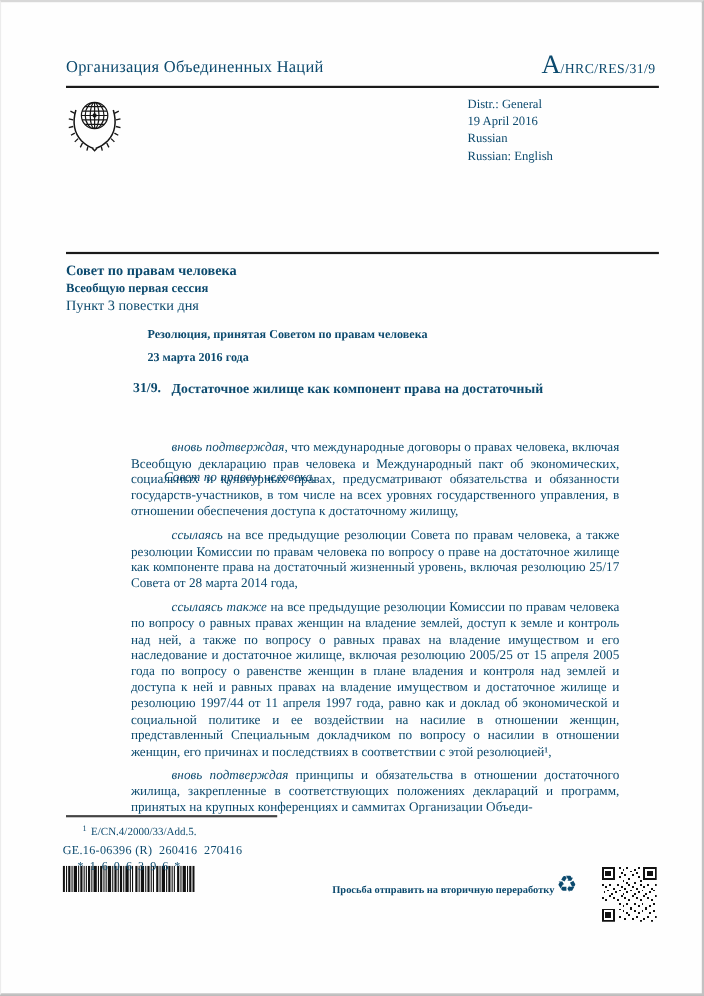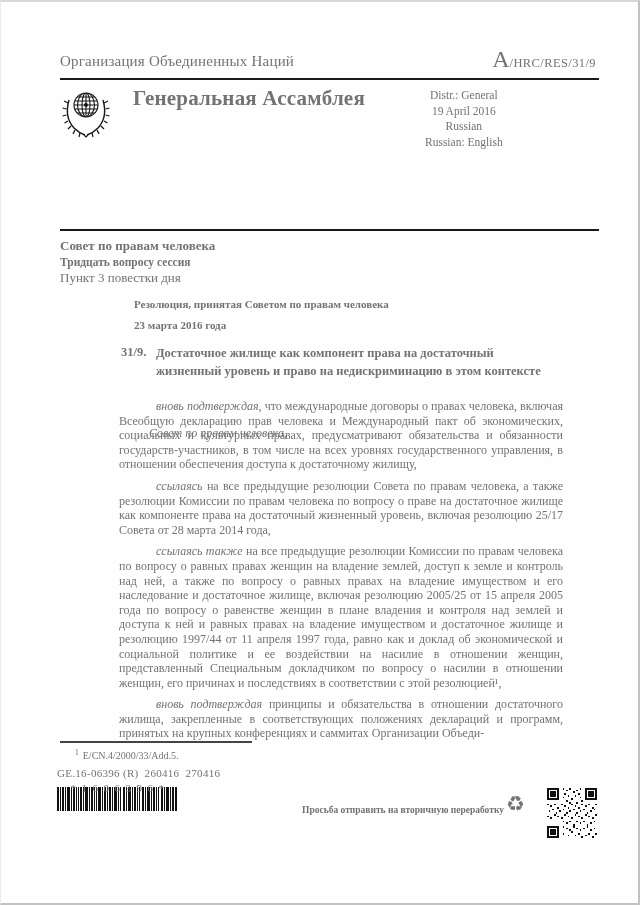--- a/index.html
+++ b/index.html
@@ -1,34 +1,34 @@
 <!DOCTYPE html>
 <html lang="ru"><head>
 <meta charset="utf-8">
 <style>
   * { margin:0; padding:0; box-sizing:border-box; }
   html,body { background:#888; }
   .page {
     position:relative; width:640px; height:905px; margin:0 auto;
-    background:#fefefe; color:#737373; overflow:hidden;
+    background:#fefefe; color:#0c4a6e; overflow:hidden;
     font-family:"Liberation Serif","DejaVu Serif",serif;
     border-top:2px solid #d8d8d8; border-right:2px solid #c2c2c2;
     border-bottom:2px solid #c2c2c2; border-left:1px solid #ececec;padding-left:32px;
   }
   .abs { position:absolute; }
   .org-name { left:59px; top:51px; font-size:15px; letter-spacing:.2px; }
   .doc-symbol { right:42px; top:44px; display:flex; align-items:baseline; }
   .sym-big { font-size:24px; }
   .sym-rest { font-size:12.5px; letter-spacing:.4px; }
   .rule { left:59px; width:539px; height:2px; background:#1a1a1a; }
   .rule-top { top:76px; }
   .rule-mid { top:227px; }
   .emblem { left:61px; top:82px; }
   .assembly-title { left:132px; top:84px; font-size:21px; font-weight:bold; letter-spacing:.2px; }
-  .distr { left:424px; top:86px; font-size:11.5px; line-height:15.5px;text-align:center; }
+  .distr { left:424px; top:86px; font-size:11.5px; line-height:15.5px; }
   .council { left:59px; top:236px; font-size:13px; font-weight:bold; }
   .session-name { left:59px; top:254px; font-size:11.5px; font-weight:bold; }
   .agenda-item { left:59px; top:268px; font-size:13px; }
   .main-title { left:133px; top:292px; font-size:11px; font-weight:bold; line-height:21px; width:420px; }
   .res-number { left:120px; top:343px; font-size:12.5px; font-weight:bold; }
   .res-heading { left:155px; top:343px; font-size:12.5px; font-weight:bold; line-height:17.5px; width:420px; }
   .addressee { left:148px; top:380px; font-size:12px; font-style:italic;margin-top:44px; }
   .body-text { left:118px; top:397px; width:444px; font-size:12px; line-height:14.6px; text-align:justify; }
   .body-text p { text-indent:37px; margin-bottom:7px; }
   .lead-italic { font-style:italic; }
@@ -88,44 +88,42 @@
         <line x1="43.5" y1="31" x2="47.5" y2="32"></line>
           <line x1="42" y1="37" x2="45.5" y2="39"></line>
         <line x1="39" y1="42" x2="42" y2="45"></line>
           <line x1="35" y1="46" x2="37" y2="50"></line>
         <line x1="30" y1="49" x2="31" y2="53"></line>
         <path d="M22 51 L24 53 L26 51"></path>
       </g>
     </g>
   </svg>
 
-  <div class="abs assembly-title">Генеральная Ассамблея</div>
 
   <div class="abs distr">
     <div>Distr.: General</div>
     <div>19 April 2016</div>
     <div>Russian</div>
     <div>Russian: English</div>
   </div>
 
   <div class="abs rule rule-mid"></div>
 
   <div class="abs council">Совет по правам человека</div>
-  <div class="abs session-name">Тридцать вопросу сессия</div>
+  <div class="abs session-name">Всеобщую первая сессия</div>
   <div class="abs agenda-item">Пункт 3 повестки дня</div>
 
   <div class="abs main-title">
     <div>Резолюция, принятая Советом по правам человека</div>
     <div>23 марта 2016 года</div>
   </div>
 
   <div class="abs res-number">31/9.</div>
   <div class="abs res-heading">
     <div>Достаточное жилище как компонент права на достаточный</div>
-    <div>жизненный уровень и право на недискриминацию в этом контексте</div>
   </div>
 
   <div class="abs addressee">Совет по правам человека,</div>
 
   <div class="abs body-text">
     <p><span class="lead-italic">вновь подтверждая</span><span>, что международные договоры о правах человека, включая Всеобщую декларацию прав человека и Международный пакт об экономических, социальных и культурных правах, предусматривают обязательства и обязанности государств-участников, в том числе на всех уровнях государственного управления, в отношении обеспечения доступа к достаточному жилищу,</span></p>
     <p><span class="lead-italic">ссылаясь</span><span> на все предыдущие резолюции Совета по правам человека, а также резолюции Комиссии по правам человека по вопросу о праве на достаточное жилище как компоненте права на достаточный жизненный уровень, включая резолюцию 25/17 Совета от 28 марта 2014 года,</span></p>
     <p><span class="lead-italic">ссылаясь также</span><span> на все предыдущие резолюции Комиссии по правам человека по вопросу о равных правах женщин на владение землей, доступ к земле и контроль над ней, а также по вопросу о равных правах на владение имуществом и его наследование и достаточное жилище, включая резолюцию 2005/25 от 15 апреля 2005 года по вопросу о равенстве женщин в плане владения и контроля над землей и доступа к ней и равных правах на владение имуществом и достаточное жилище и резолюцию 1997/44 от 11 апреля 1997 года, равно как и доклад об экономической и социальной политике и ее воздействии на насилие в отношении женщин, представленный Специальным докладчиком по вопросу о насилии в отношении женщин, его причинах и последствиях в соответствии с этой резолюцией¹,</span></p>
     <p><span class="lead-italic">вновь подтверждая</span><span> принципы и обязательства в отношении достаточного жилища, закрепленные в соответствующих положениях деклараций и программ, принятых на крупных конференциях и саммитах Организации Объеди-</span></p>
   </div>

